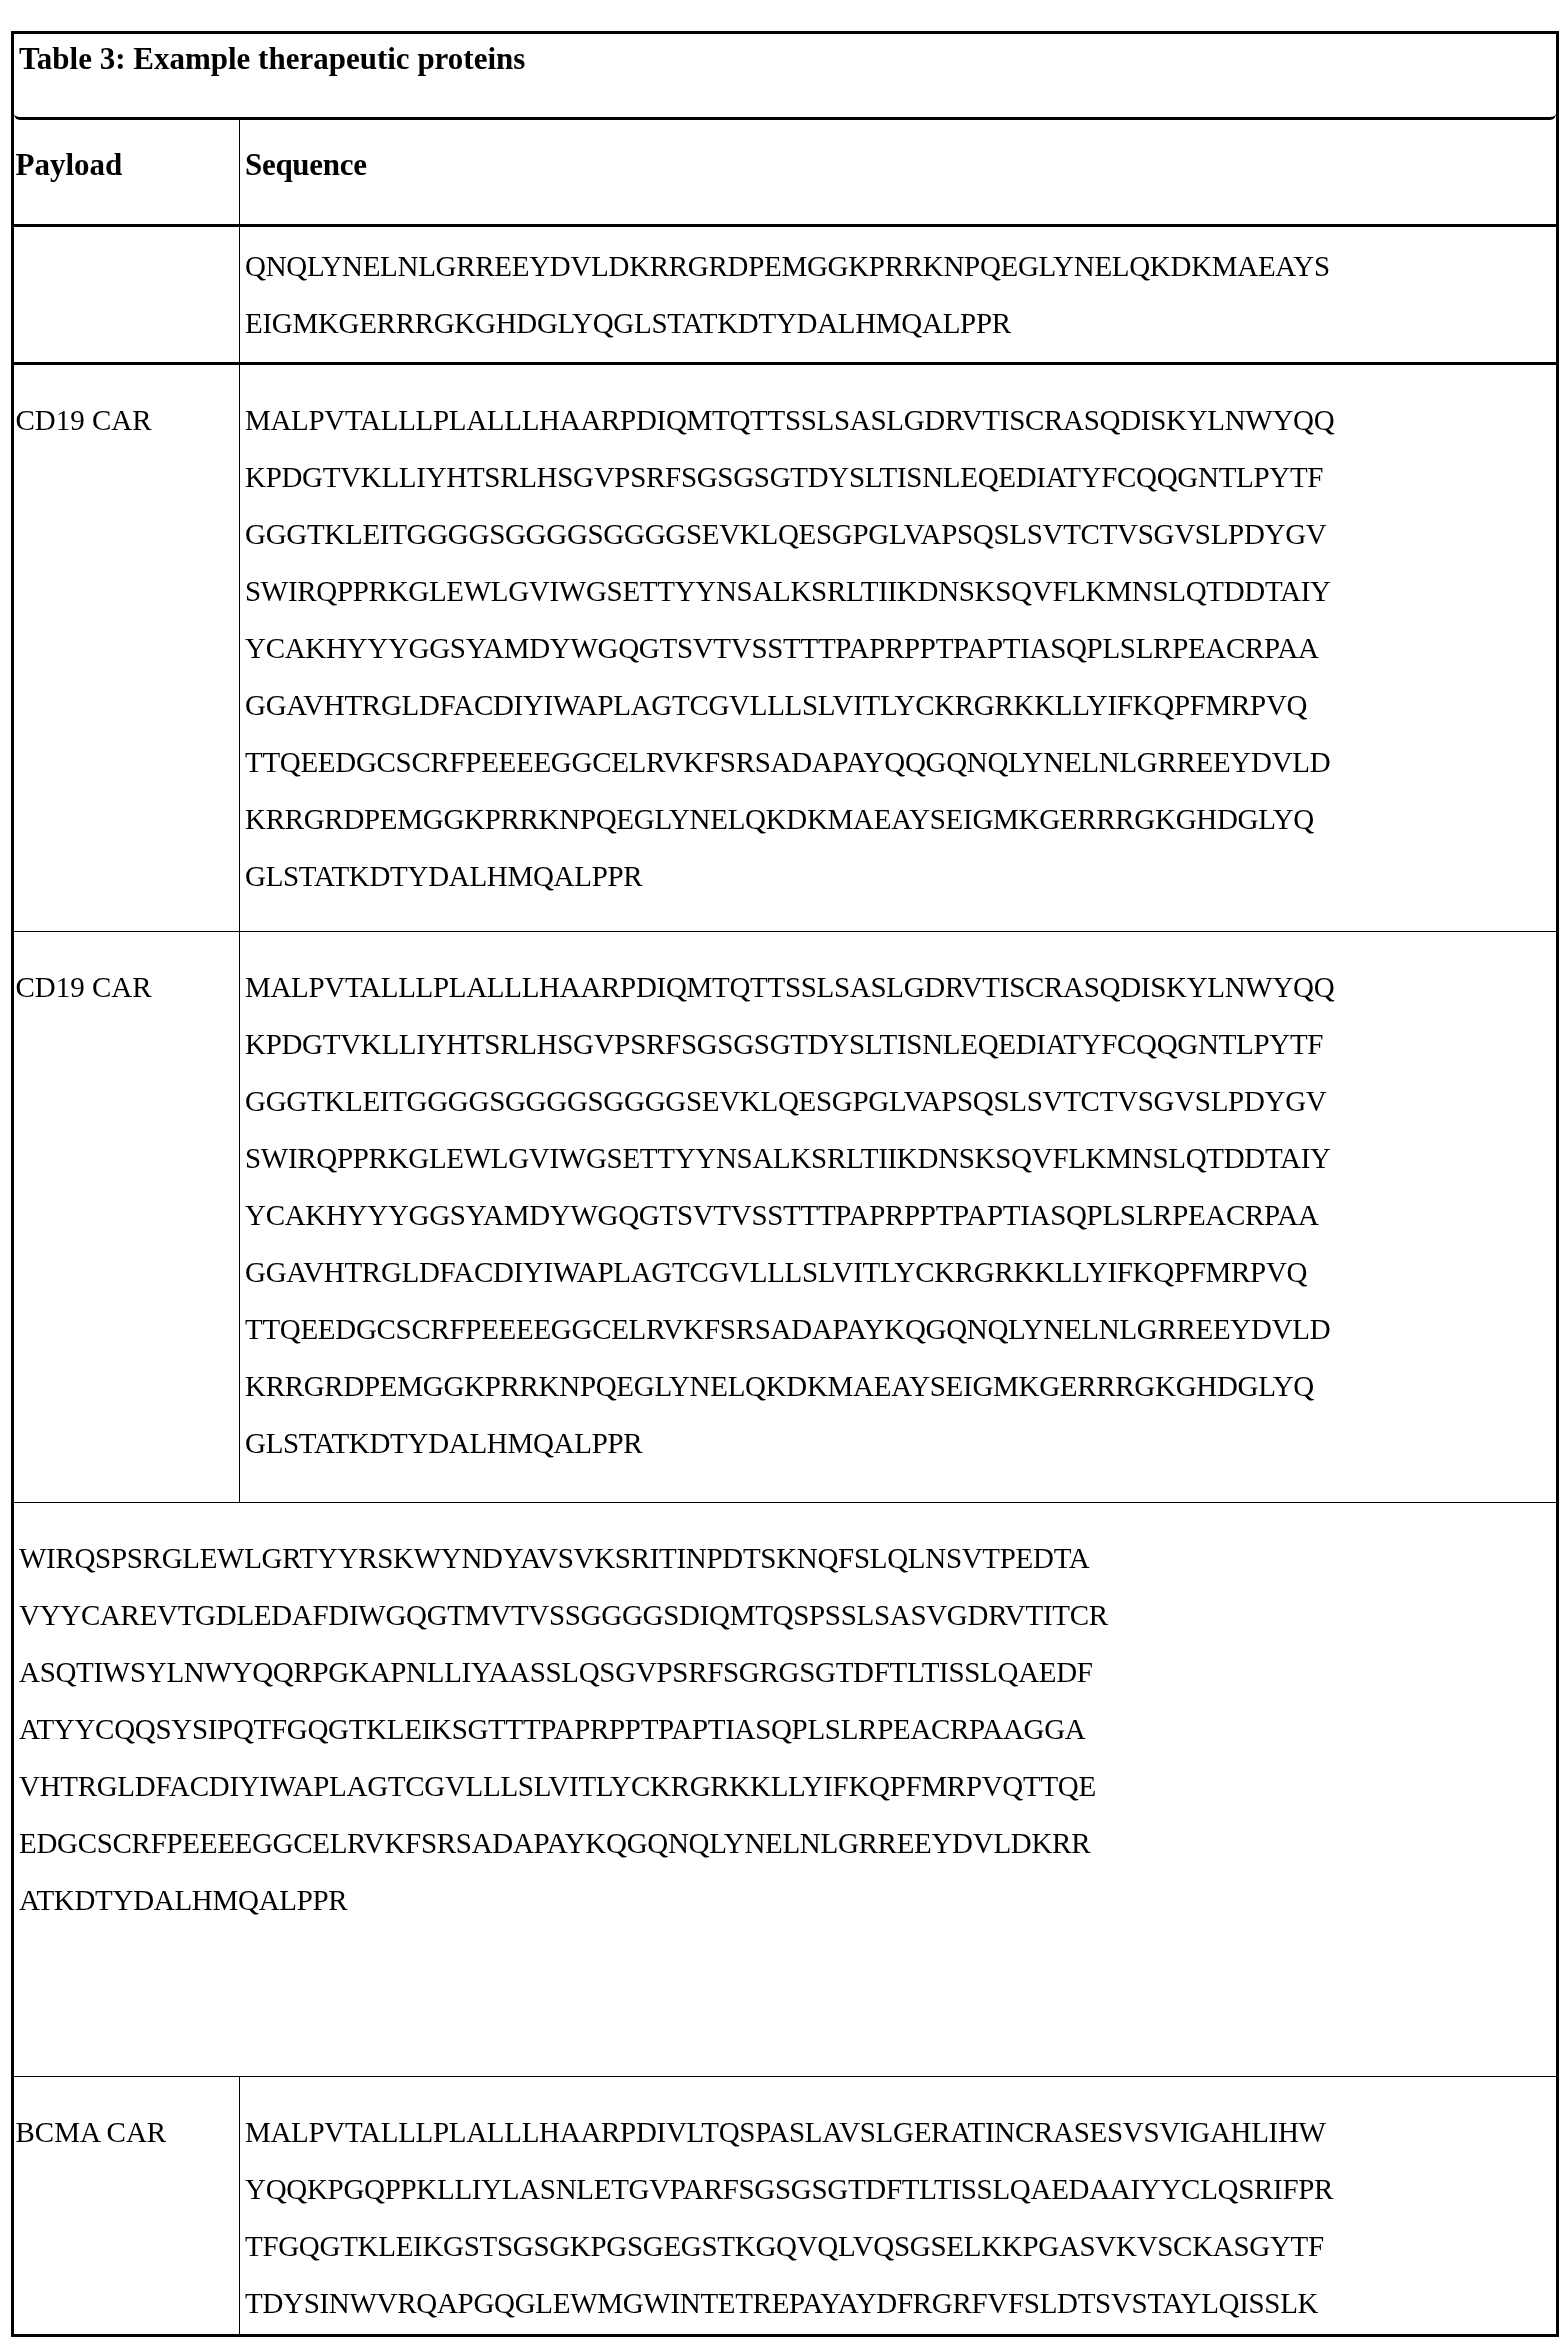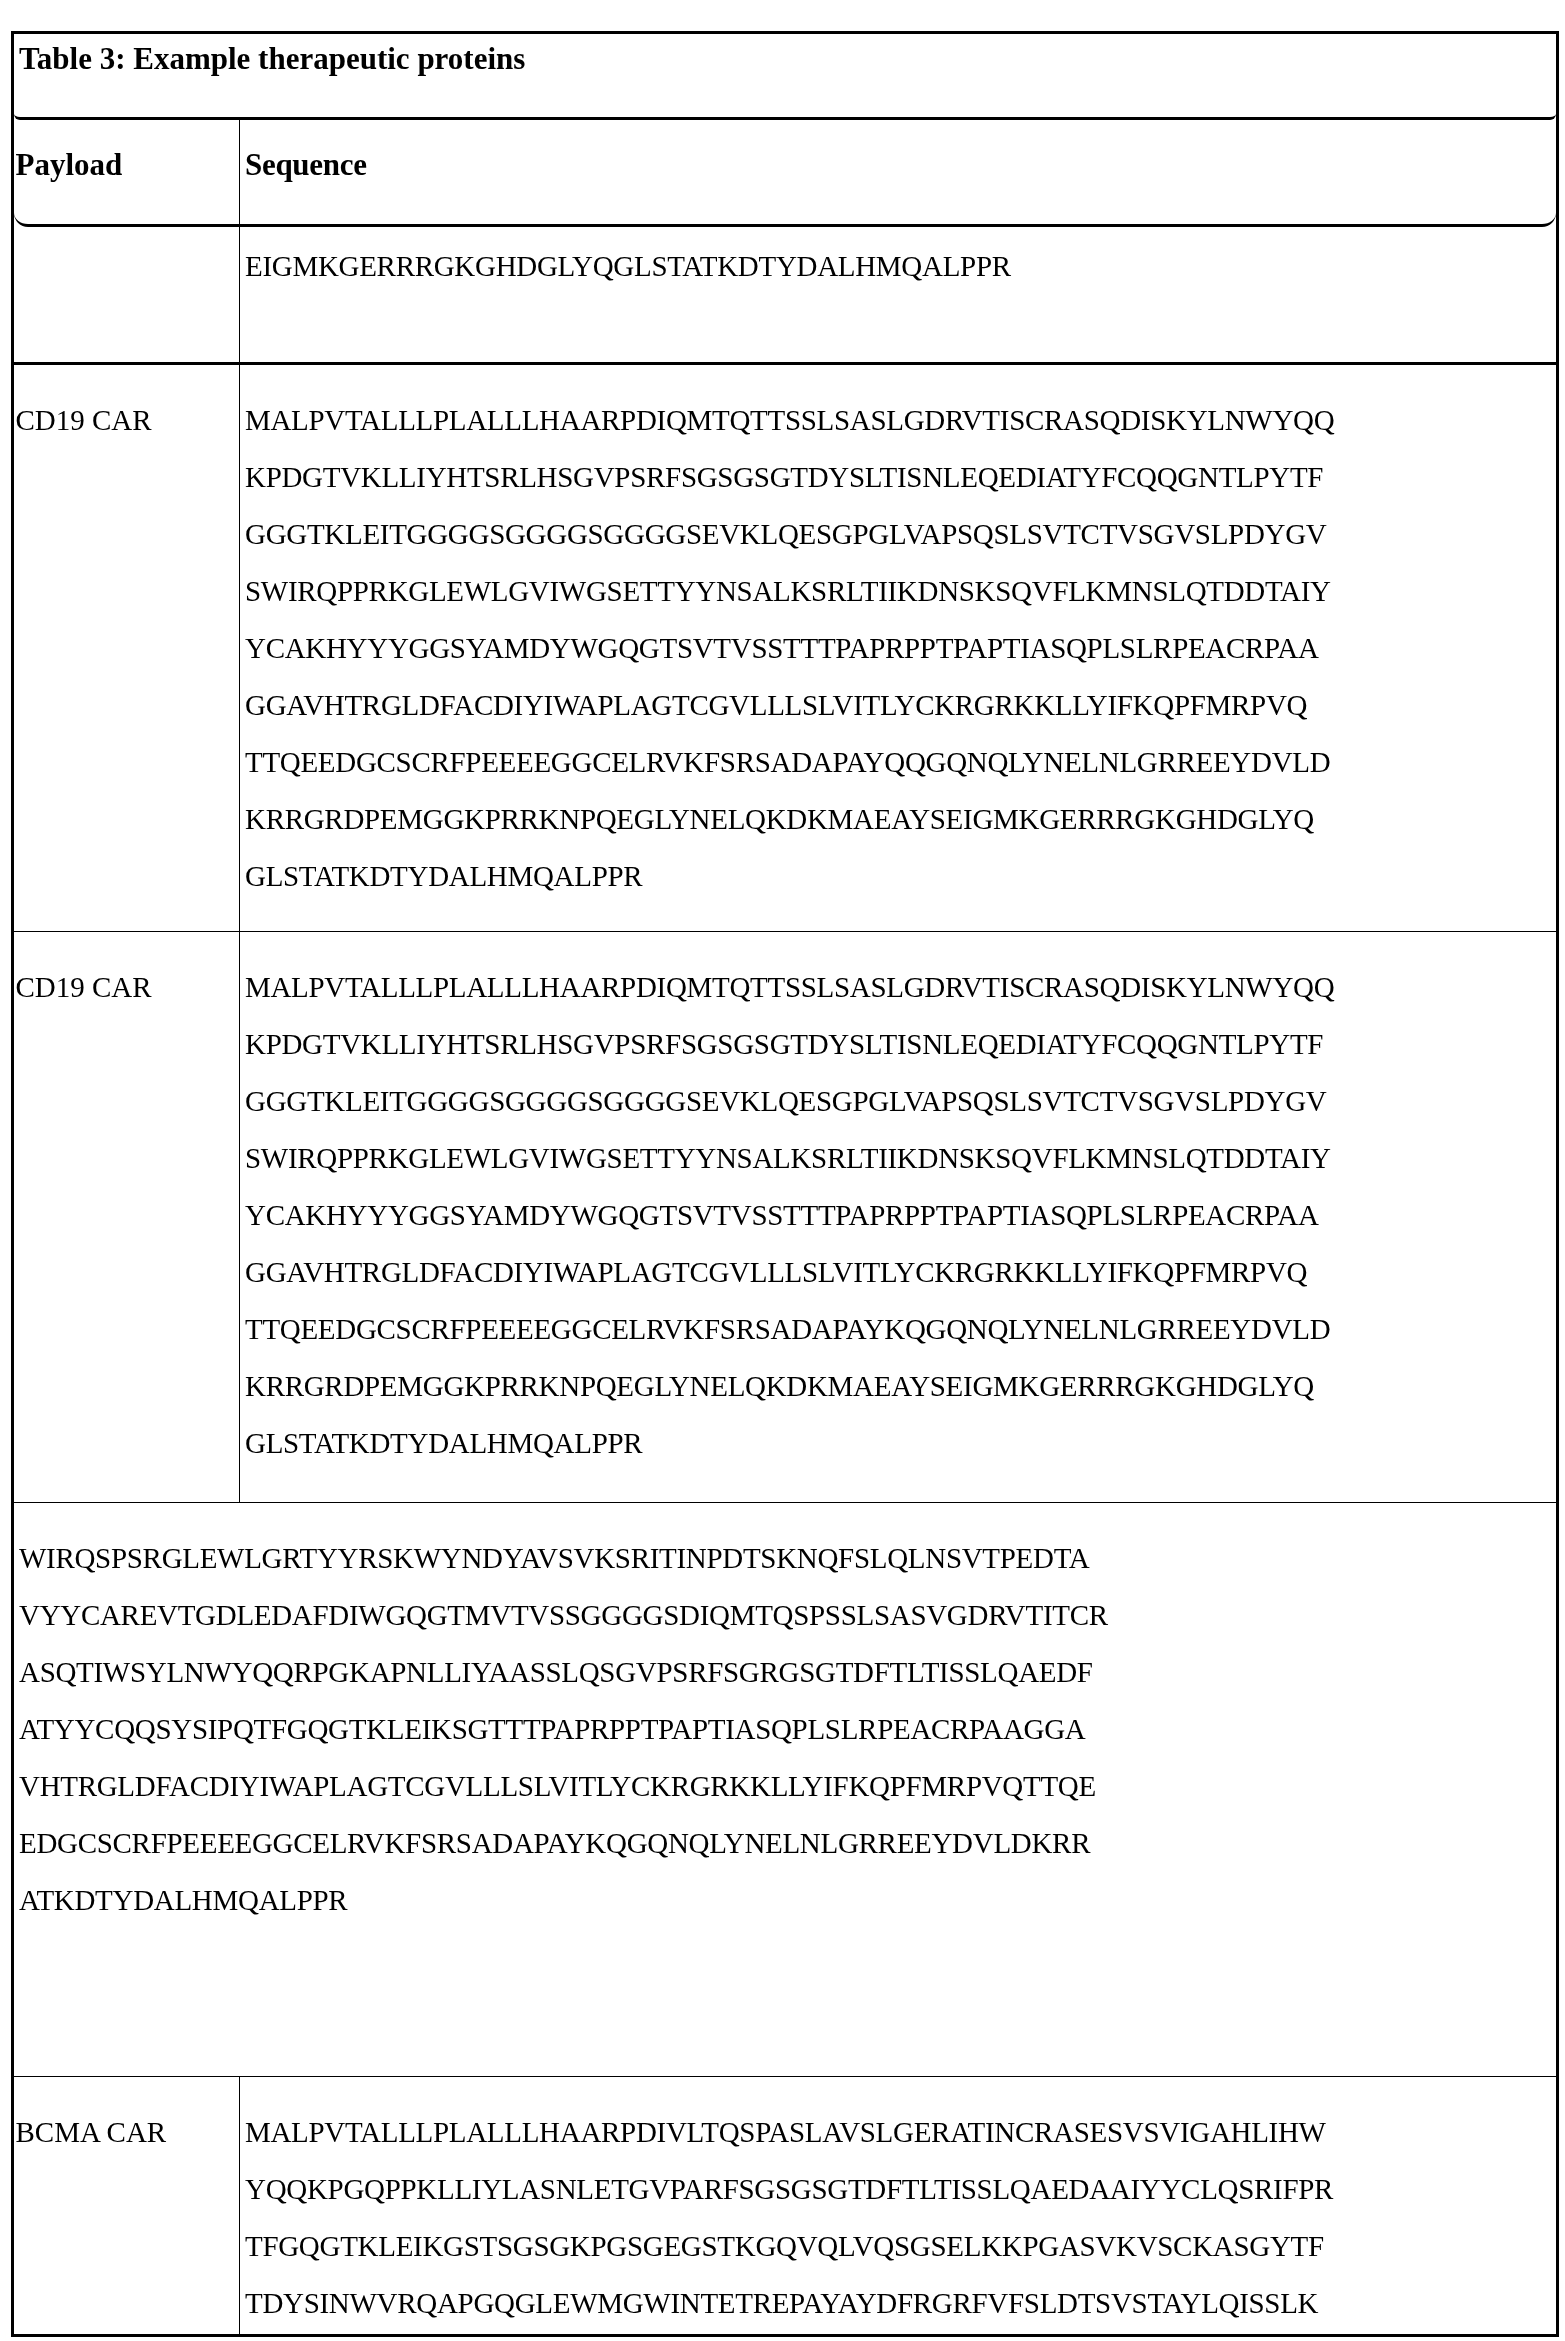--- a/index.html
+++ b/index.html
@@ -75,28 +75,29 @@
   }
 </style>
 </head>
 <body>
 
 <div class="table">
   <div class="title-row">
     <span>Table 3: Example therapeutic proteins</span>
   </div>
 
-  <div class="row thick header" style="height:107px;border-radius:14px;">
+  <div class="row thick header" style="height:107px;">
     <div class="cell-payload">Payload</div>
     <div class="cell-seq">Sequence</div>
   </div>
 
   <div class="row thick" style="height:138px;">
     <div class="cell-payload" style="padding-top:10.7px;"></div>
     <div class="cell-seq" style="padding-top:10.7px;">
+      <span class="seq-line">QNQLYNELNLGRREEYDVLDKRRGRDPEMGGKPRRKNPQEGLYNELQKDKMAEAYS</span>
       <span class="seq-line">EIGMKGERRRGKGHDGLYQGLSTATKDTYDALHMQALPPR</span>
     </div>
   </div>
 
   <div class="row thin" style="height:567px;">
     <div class="cell-payload">CD19 CAR</div>
     <div class="cell-seq">
       <span class="seq-line">MALPVTALLLPLALLLHAARPDIQMTQTTSSLSASLGDRVTISCRASQDISKYLNWYQQ</span>
       <span class="seq-line">KPDGTVKLLIYHTSRLHSGVPSRFSGSGSGTDYSLTISNLEQEDIATYFCQQGNTLPYTF</span>
       <span class="seq-line">GGGTKLEITGGGGSGGGGSGGGGSEVKLQESGPGLVAPSQSLSVTCTVSGVSLPDYGV</span>

